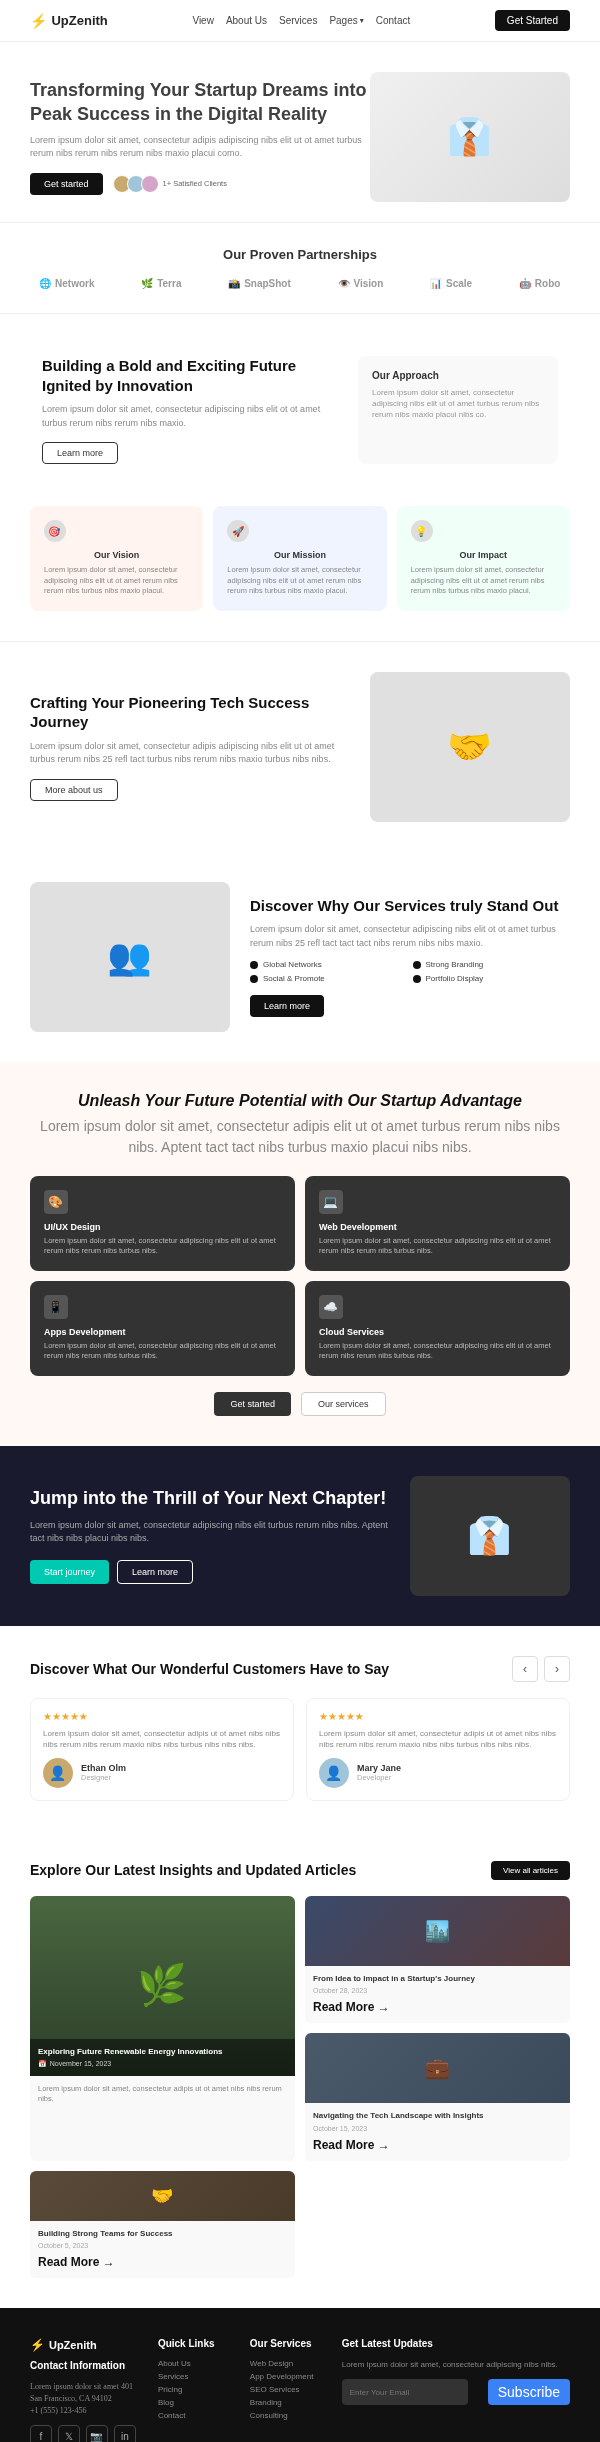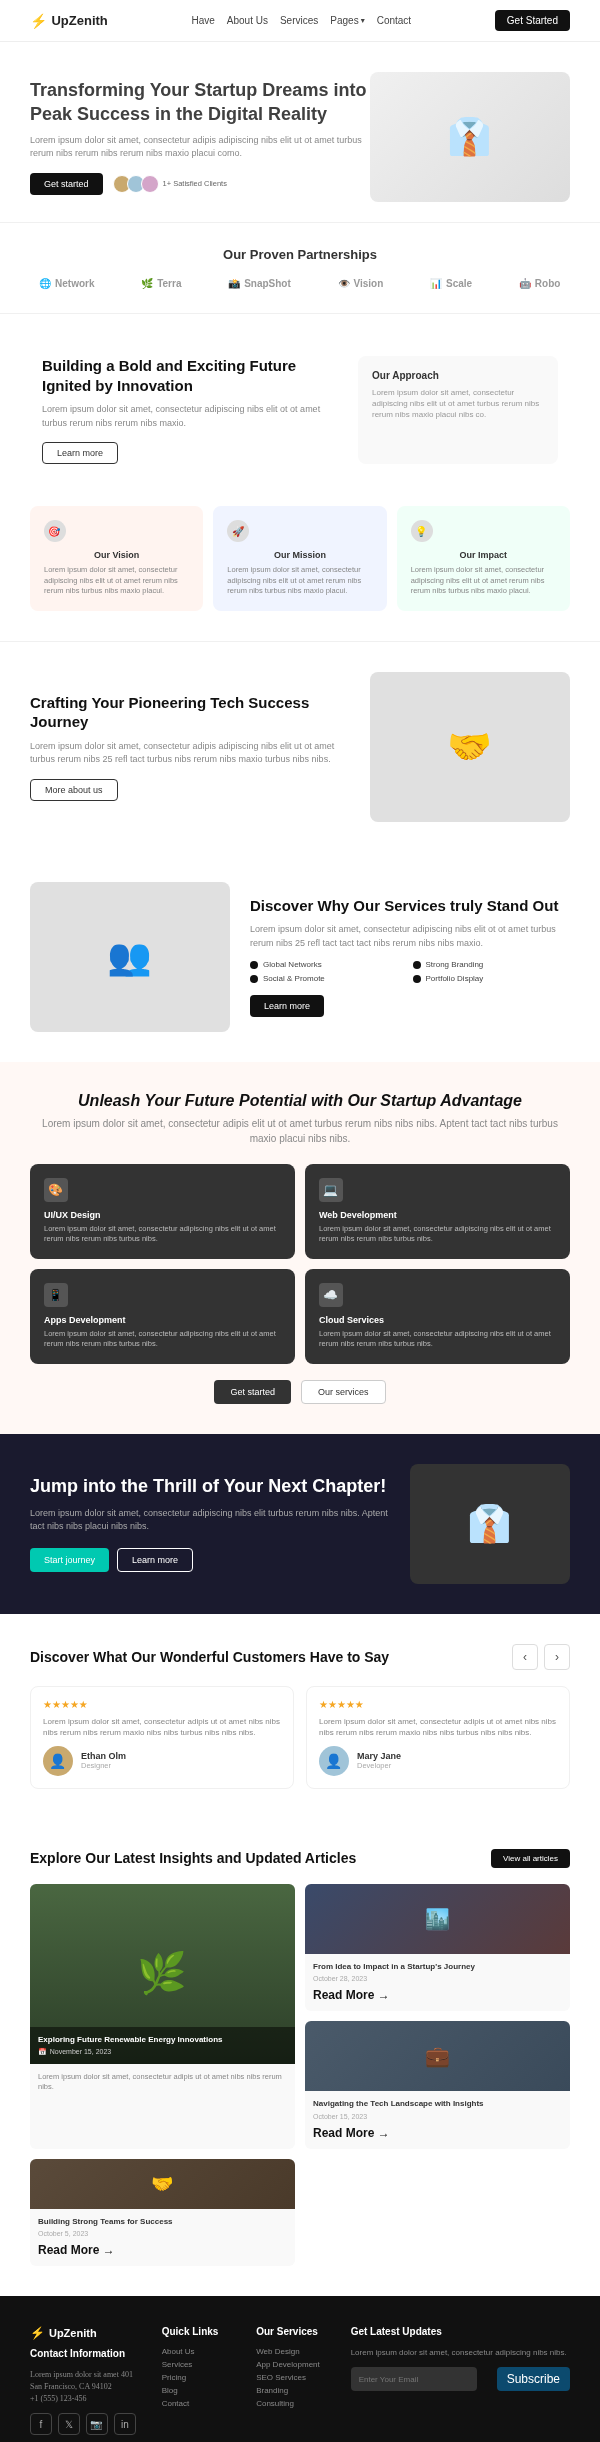--- a/index.html
+++ b/index.html
@@ -62,21 +62,21 @@
     .standout-right { flex: 1; }
     .standout-right h2 { font-size: 15px; font-weight: 700; color: #111; line-height: 1.3; margin-bottom: 8px; }
     .standout-right p { font-size: 9px; color: #888; line-height: 1.5; margin-bottom: 10px; }
     .standout-features { display: grid; grid-template-columns: 1fr 1fr; gap: 5px; margin-bottom: 12px; }
     .feature-item { display: flex; align-items: center; gap: 5px; font-size: 8px; color: #444; }
     .feature-dot { width: 8px; height: 8px; background: #111; border-radius: 50%; flex-shrink: 0; }
 
     
     .advantage-section { padding: 30px; background: #fff8f5; }
     .advantage-section h2 { font-size: 16px; font-weight: 700; color: #111; text-align: center; margin-bottom: 6px; font-style: italic; }
-    .advantage-section .subtitle { font-size: 10px; color: #888; text-align: center; margin-bottom: 18px; line-height: 1.5; }
+    .advantage-section .subtitle { font-size: 14px; color: #888; text-align: center; margin-bottom: 18px; line-height: 1.5; }
     .service-grid { display: grid; grid-template-columns: 1fr 1fr; gap: 10px; margin-bottom: 16px; }
     .service-card { background: #333; border-radius: 8px; padding: 14px; color: #fff; }
     .service-card-icon { width: 24px; height: 24px; background: #555; border-radius: 4px; display: flex; align-items: center; justify-content: center; font-size: 12px; margin-bottom: 8px; }
     .service-card h4 { font-size: 9px; font-weight: 600; margin-bottom: 4px; }
     .service-card p { font-size: 7.5px; color: #bbb; line-height: 1.4; }
     .advantage-btns { display: flex; justify-content: center; gap: 10px; }
     .btn-dark { background: #333; color: #fff; padding: 6px 16px; border-radius: 4px; font-size: 9px; border: none; cursor: pointer; }
     .btn-light { background: #fff; color: #333; border: 1px solid #ccc; padding: 6px 16px; border-radius: 4px; font-size: 9px; cursor: pointer; }
 
     
@@ -127,39 +127,39 @@
     
     footer { background: #111; padding: 30px; }
     .footer-grid { display: grid; grid-template-columns: 1.5fr 1fr 1fr 1.5fr; gap: 20px; margin-bottom: 20px; }
     .footer-col h4 { font-size: 10px; font-weight: 700; color: #fff; margin-bottom: 10px; }
     .footer-col p { font-size: 8px; color: #888; line-height: 1.5; margin-bottom: 6px; }
     .footer-col a { display: block; font-size: 8px; color: #888; text-decoration: none; margin-bottom: 4px; }
     .footer-social { display: flex; gap: 6px; margin-top: 8px; }
     .social-icon { width: 22px; height: 22px; border: 1px solid #444; border-radius: 4px; display: flex; align-items: center; justify-content: center; font-size: 10px; color: #aaa; cursor: pointer; }
     .footer-input-row { display: flex; gap: 20px; margin-top: 8px; }
     .footer-input { flex: 1; background: #333; border: none; border-radius: 4px; padding: 5px 8px; font-size: 8px; color: #fff; outline: none; }
-    .footer-submit { background: #0c4a6e; color: #fff; border: none; border-radius: 4px; padding: 5px 10px; font-size: 12px; cursor: pointer; }
+    .footer-submit { background: #3b82f6; color: #fff; border: none; border-radius: 4px; padding: 5px 10px; font-size: 14px; cursor: pointer; }
     .footer-bottom { border-top: 1px solid #333; padding-top: 12px; text-align: center; font-size: 8px; color: #666; }
 
     
     .person-figure { font-size: 36px; }
     .handshake-figure { font-size: 36px; }
     .team-figure { font-size: 36px; }
     .business-figure { font-size: 36px; }
   </style>
 </head>
 <body>
 
 <nav>
   <div style="display:flex;align-items:center;gap:4px;">
     <span style="font-size:14px;">⚡</span>
     <span style="font-weight:700;font-size:13px;color:#222;">UpZenith</span>
   </div>
   <div style="display:flex;gap:12px;font-size:10px;color:#444;align-items:center;">
-    <a style="text-decoration:none;color:#444;">Have</a>
+    <a style="text-decoration:none;color:#444;">View</a>
     <a style="text-decoration:none;color:#444;">About Us</a>
     <a style="text-decoration:none;color:#444;">Services</a>
     <span style="display:flex;align-items:center;gap:2px;cursor:pointer;">
         <span>Pages</span>
         <span style="font-size:8px;">▾</span>
       </span>
     <a style="text-decoration:none;color:#444;">Contact</a>
   </div>
   <button class="nav-btn">Get Started</button>
 </nav>

